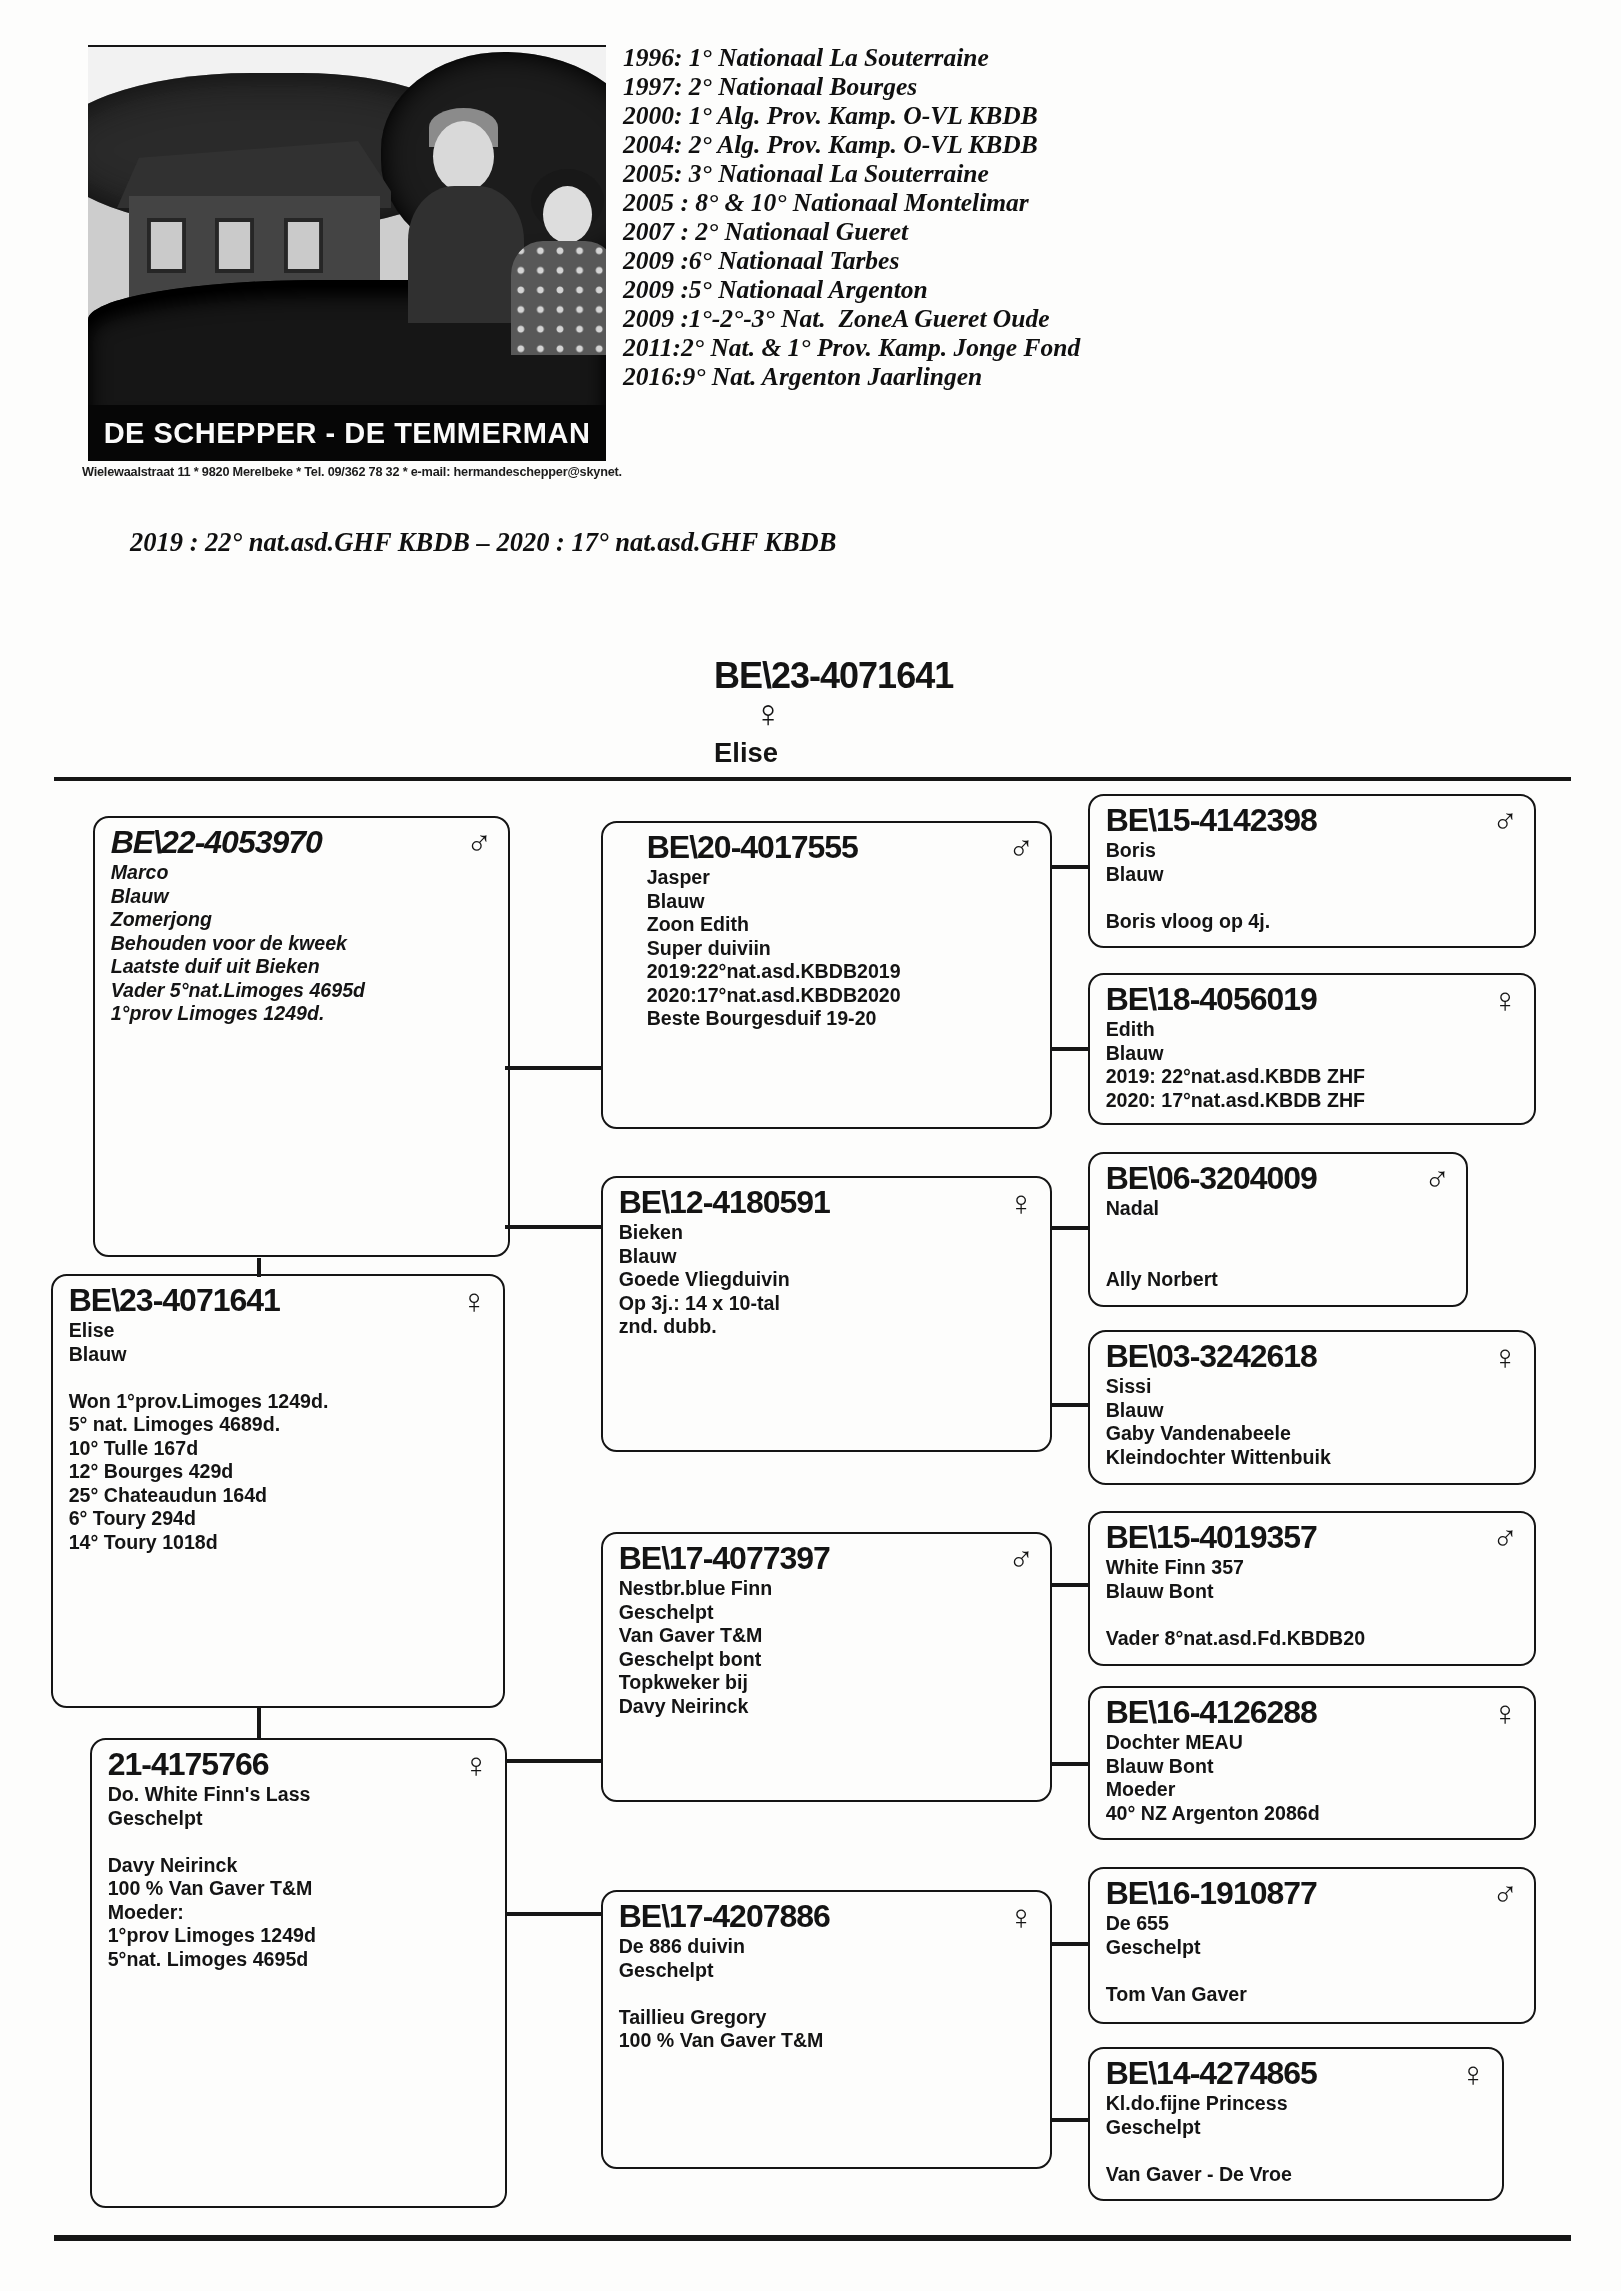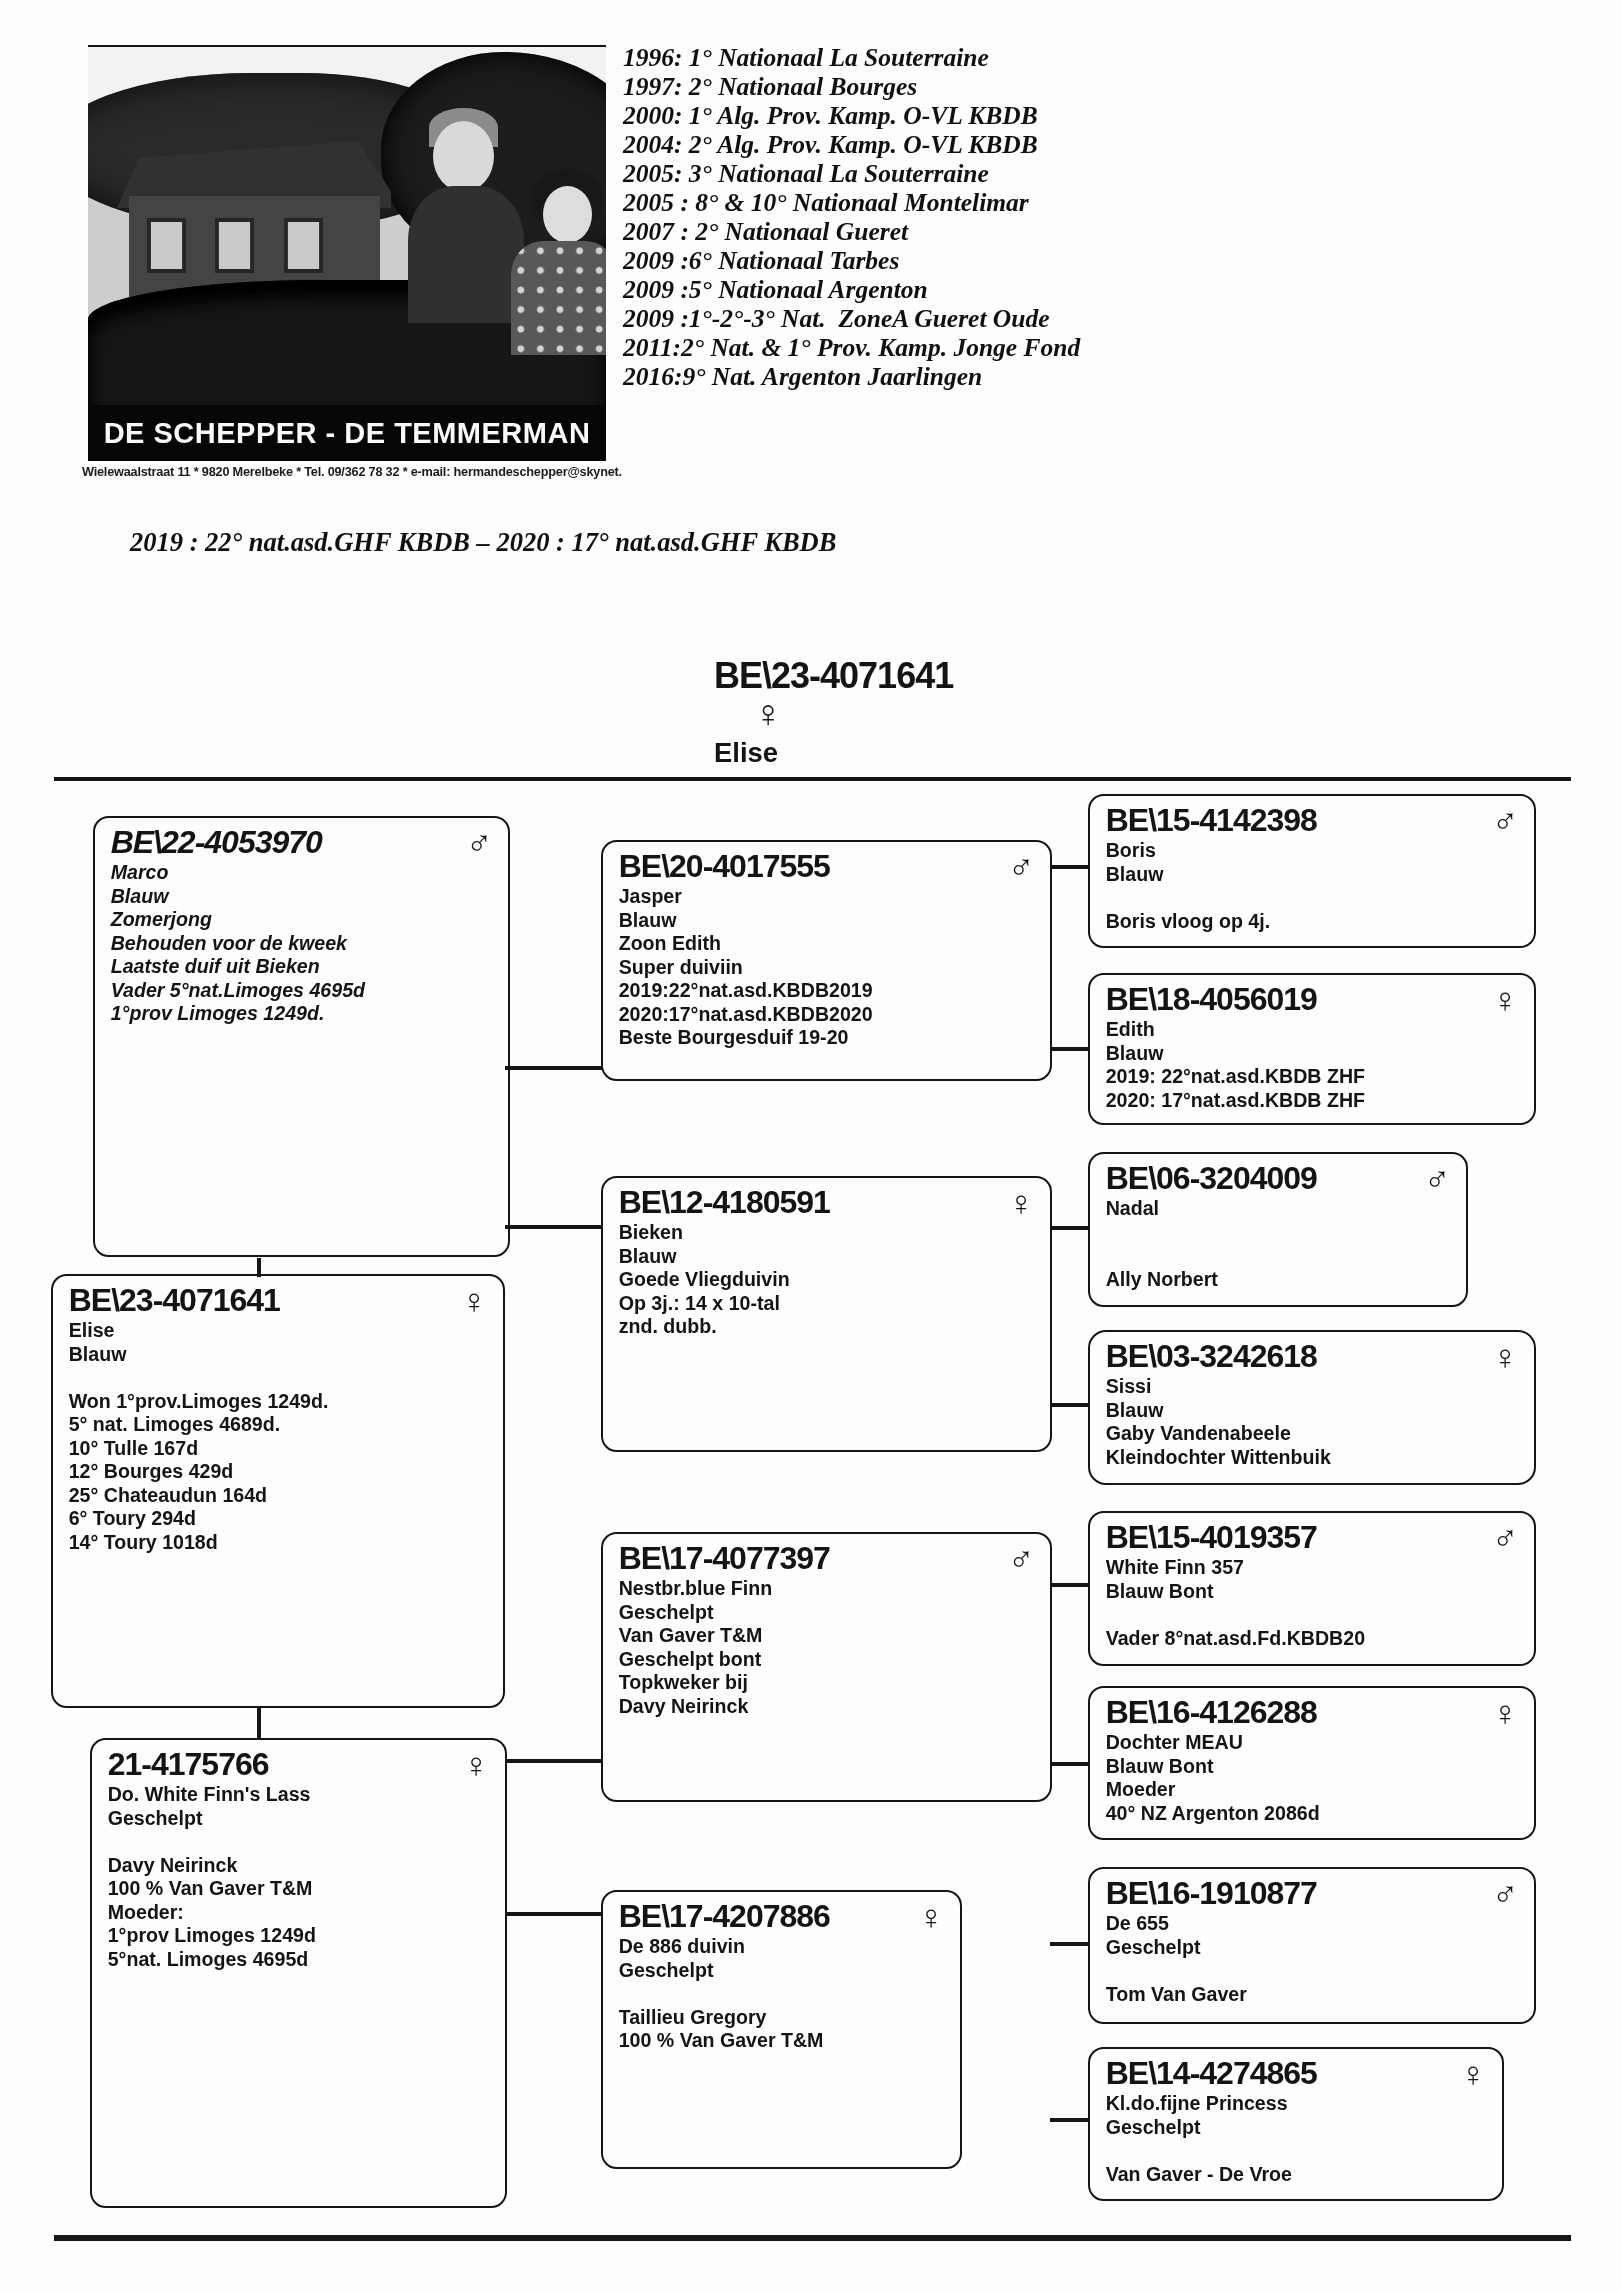--- a/index.html
+++ b/index.html
@@ -177,21 +177,21 @@
         <div class="box-line">Geschelpt</div>
         <div class="box-line"></div>
         <div class="box-line">Davy Neirinck</div>
         <div class="box-line">100 % Van Gaver T&amp;M</div>
         <div class="box-line">Moeder:</div>
         <div class="box-line">1°prov Limoges 1249d</div>
         <div class="box-line">5°nat. Limoges 4695d</div>
       </div>
   </div>
 
-  <div class="pbox" style="left:601px; top:840px; width:451px; height:241px;">
+  <div class="pbox" style="left:601px; top:821px; width:451px; height:308px;padding-left:28px;">
     <div class="ring-row">
       <span class="ring">BE\20-4017555</span>
       <span class="sex-symbol">♂</span>
     </div>
     <div class="box-lines">
         <div class="box-line">Jasper</div>
         <div class="box-line">Blauw</div>
         <div class="box-line">Zoon Edith</div>
         <div class="box-line">Super duiviin</div>
         <div class="box-line">2019:22°nat.asd.KBDB2019</div>
@@ -222,21 +222,21 @@
     <div class="box-lines">
         <div class="box-line">Nestbr.blue Finn</div>
         <div class="box-line">Geschelpt</div>
         <div class="box-line">Van Gaver T&amp;M</div>
         <div class="box-line">Geschelpt bont</div>
         <div class="box-line">Topkweker bij</div>
         <div class="box-line">Davy Neirinck</div>
       </div>
   </div>
 
-  <div class="pbox" style="left:601px; top:1890px; width:361px; height:279px;">
+  <div class="pbox" style="left:601px; top:1890px; width:451px; height:279px;">
     <div class="ring-row">
       <span class="ring">BE\17-4207886</span>
       <span class="sex-symbol">♀</span>
     </div>
     <div class="box-lines">
         <div class="box-line">De 886 duivin</div>
         <div class="box-line">Geschelpt</div>
         <div class="box-line"></div>
         <div class="box-line">Taillieu Gregory</div>
         <div class="box-line">100 % Van Gaver T&amp;M</div>

